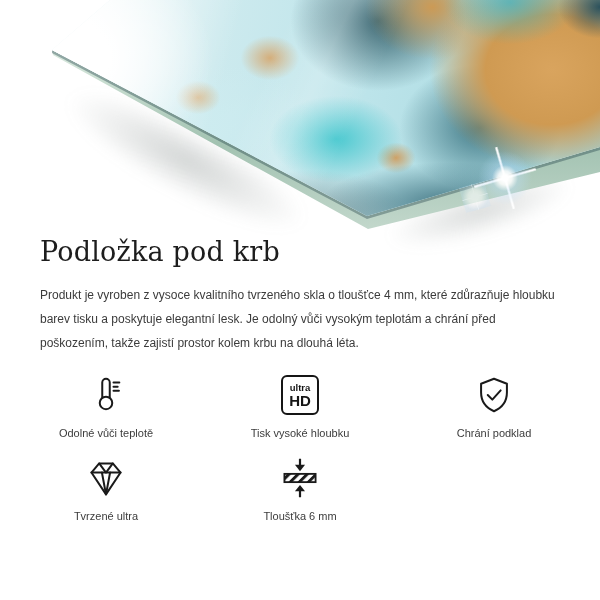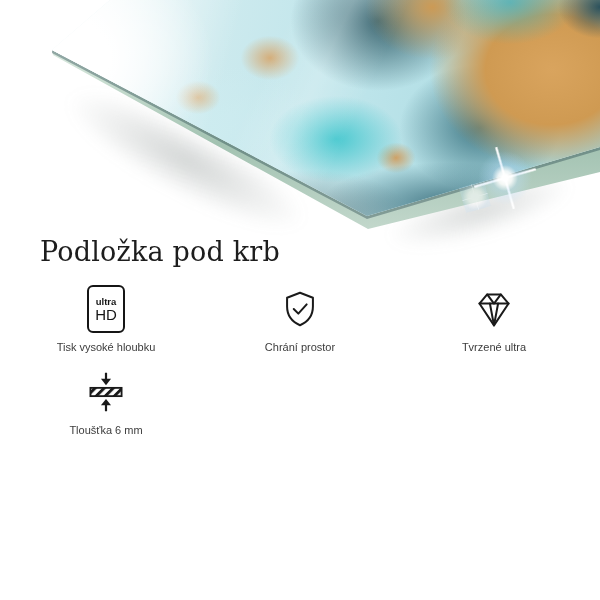--- a/index.html
+++ b/index.html
@@ -52,24 +52,24 @@
   h1{margin:2px 0 0;font-family:"DejaVu Serif","Liberation Serif",serif;font-weight:400;
      font-size:27px;line-height:35px;color:#1d1d1d;letter-spacing:.2px;}
   .desc{margin:14px 0 0;font-size:12px;line-height:24px;color:#3b3b3b;}
 
   
   .features{margin:18px -31px 0;display:grid;grid-template-columns:repeat(3,1fr);row-gap:16px;}
   .feature{display:flex;flex-direction:column;align-items:center;}
   .icon-box{height:44px;display:flex;align-items:center;justify-content:center;}
   .feature-label{margin-top:9px;font-size:11px;line-height:14px;color:#3c3c3c;text-align:center;}
   .icon-svg{stroke:#1a1a1a;fill:none;stroke-width:2.4;stroke-linecap:round;stroke-linejoin:round;}
-  .uhd-box{width:38px;height:48px;border:2.5px solid #151515;border-radius:6px;box-sizing:border-box;
+  .uhd-box{width:38px;height:40px;border:2.5px solid #151515;border-radius:6px;box-sizing:border-box;
      display:flex;flex-direction:column;align-items:center;justify-content:center;color:#151515;}
   .uhd-top{font-size:9.5px;font-weight:700;line-height:10px;}
-  .uhd-bottom{font-size:15px;font-weight:400;line-height:15px;}
+  .uhd-bottom{font-size:15px;font-weight:700;line-height:15px;}
   .bevel-tri{width:42px;height:34px;clip-path:polygon(100% 0,100% 100%,0 100%);
      background:repeating-linear-gradient(135deg,#1a1a1a 0 4.5px,rgba(0,0,0,0) 4.5px 10.5px);}
 </style>
 </head>
 <body>
 
 <div class="page">
 
   <div class="hero">
     <div class="panel-shadow shadow-left"></div>
@@ -77,42 +77,53 @@
     <div class="glass-edge"></div>
     <div class="glass-rim"></div>
     <div class="marble"></div>
     <div class="sparkle sparkle-main"></div>
     <div class="sparkle sparkle-mini"></div>
   </div>
 
   <div class="content">
     <h1><span>Podložka pod krb</span><br></h1>
 
+    <p class="desc">Produkt je vyroben z vysoce kvalitního tvrzeného skla o tloušťce 4 mm, které zdůrazňuje hloubku barev tisku a poskytuje elegantní lesk. Je odolný vůči vysokým teplotám a chrání před poškozením, takže zajistí prostor kolem krbu na dlouhá léta.</p>
 
     <div class="features">
 
+      <div class="feature">
+        <div class="icon-box">
+          <svg class="icon-svg" width="40" height="40" viewBox="0 0 48 48">
+            <path d="M19.5 27 V9 a4.5 4.5 0 0 1 9 0 V27"></path>
+            <circle cx="24" cy="33.5" r="7.5"></circle>
+            <path d="M33 9 h7 M33 14 h5 M33 19 h6.5"></path>
+          </svg>
+        </div>
+        <div class="feature-label">Odolné vůči teplotě</div>
+      </div>
 
       <div class="feature">
         <div class="icon-box">
           <div class="uhd-box">
             <span class="uhd-top">ultra</span>
             <span class="uhd-bottom">HD</span>
           </div>
         </div>
         <div class="feature-label">Tisk vysoké hloubku</div>
       </div>
 
       <div class="feature">
         <div class="icon-box">
           <svg class="icon-svg" width="40" height="40" viewBox="0 0 48 48">
             <path d="M24 4.5 L39.5 10.5 V21 C39.5 32.5 32.8 39.6 24 43.5 C15.2 39.6 8.5 32.5 8.5 21 V10.5 Z"></path>
             <path d="M16.5 24 l5.5 5.5 L32 18.5"></path>
           </svg>
         </div>
-        <div class="feature-label">Chrání prostor</div>
+        <div class="feature-label">Chrání podklad</div>
       </div>
 
       <div class="feature">
         <div class="icon-box">
           <svg class="icon-svg" width="44" height="40" viewBox="0 0 48 44" style="stroke-width:2.2">
             <path d="M8 16 L16.5 6 H31.5 L40 16 L24 40 Z"></path>
             <path d="M8 16 H40"></path>
             <path d="M16.5 6 L24 16 L31.5 6"></path>
             <path d="M19.5 16 L24 40 M28.5 16 L24 40"></path>
           </svg>

